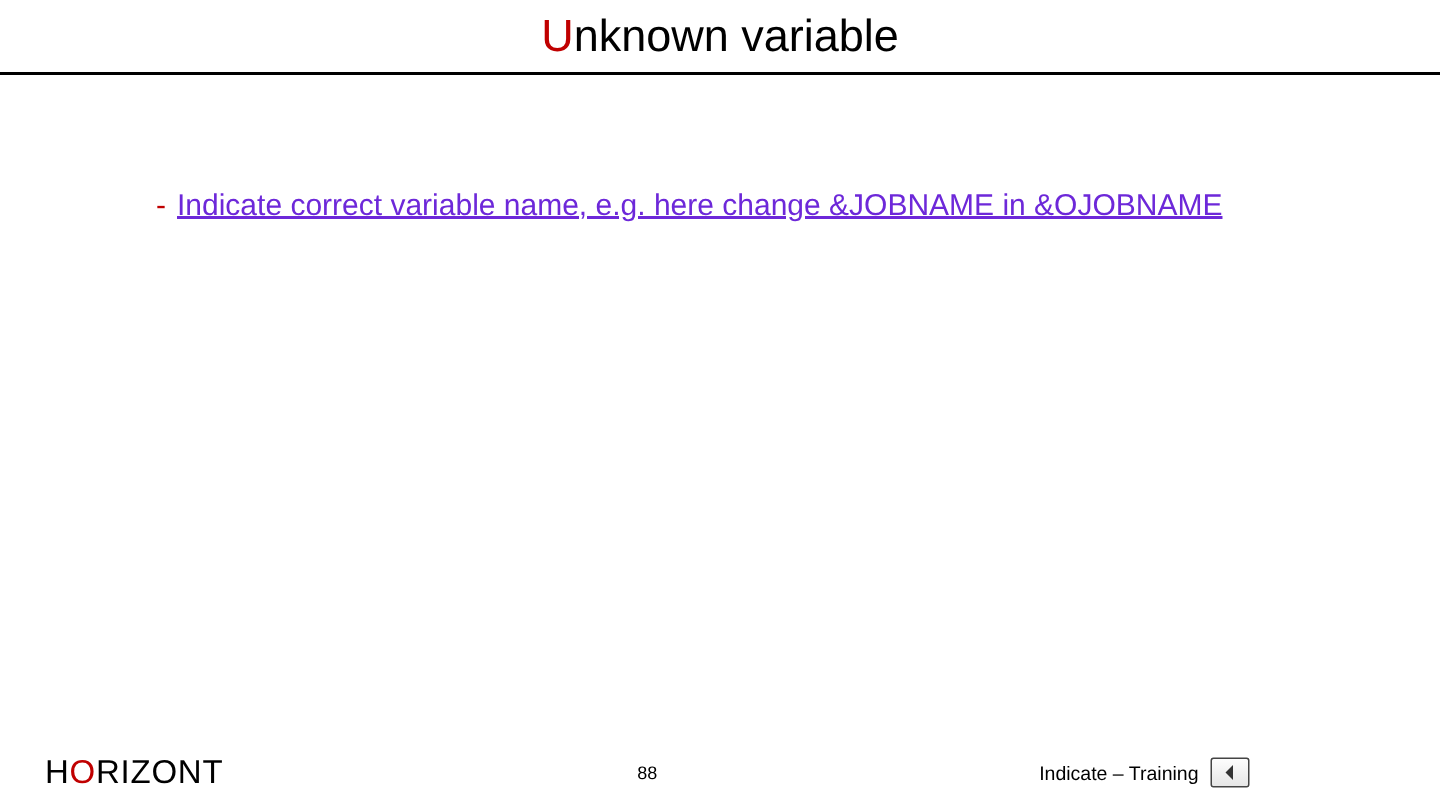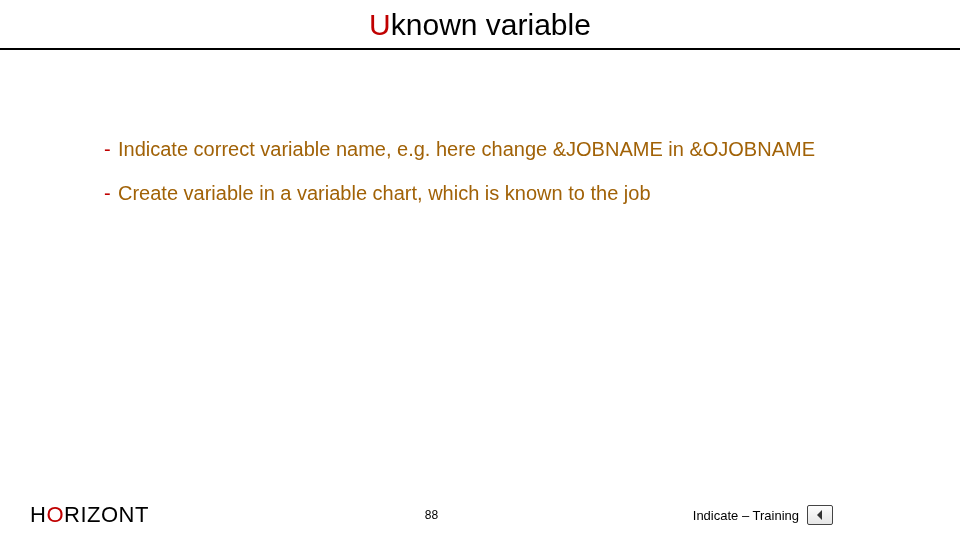--- a/index.html
+++ b/index.html
@@ -29,25 +29,26 @@
     padding-left: 18px;
   }
   .b1::before {
     content: "•";
     position: absolute;
     left: 0;
     top: 0;
   }
   .b2 {
     font-size: 20px;
-    margin: 16px 0 18px 24px;
+    margin: 4px 0 18px 24px;
     padding-left: 14px;
     position: relative;
     line-height: 1.3;
-    color: #a16207;
+    color: #6d28d9;
+    text-decoration: underline;
   }
   .b2::before {
     content: "-";
     position: absolute;
     left: 0;
     top: 0;
     color: #c00000;
   }
   .footer {
     position: absolute;
@@ -91,27 +92,26 @@
     justify-content: center;
     cursor: pointer;
   }
   .nav-btn svg { display: block; }
 </style>
 </head>
 <body>
 
 <div class="slide">
   <h1 class="title">
-    <span class="accent">U</span><span>known variable</span>
+    <span class="accent">U</span><span>nknown variable</span>
   </h1>
   <hr class="rule">
 
   <div class="body">
     <p class="b2">Indicate correct variable name, e.g. here change &amp;JOBNAME in &amp;OJOBNAME</p>
-    <p class="b2">Create variable in a variable chart, which is known to the job</p>
   </div>
 
   <div class="footer">
     <div class="logo">
       <span>H</span><span class="accent">O</span><span>RIZONT</span>
     </div>
     <div class="pagenum">88</div>
     <div class="footer-right">
       <span class="course">Indicate – Training</span>
       <div class="nav-btn">

